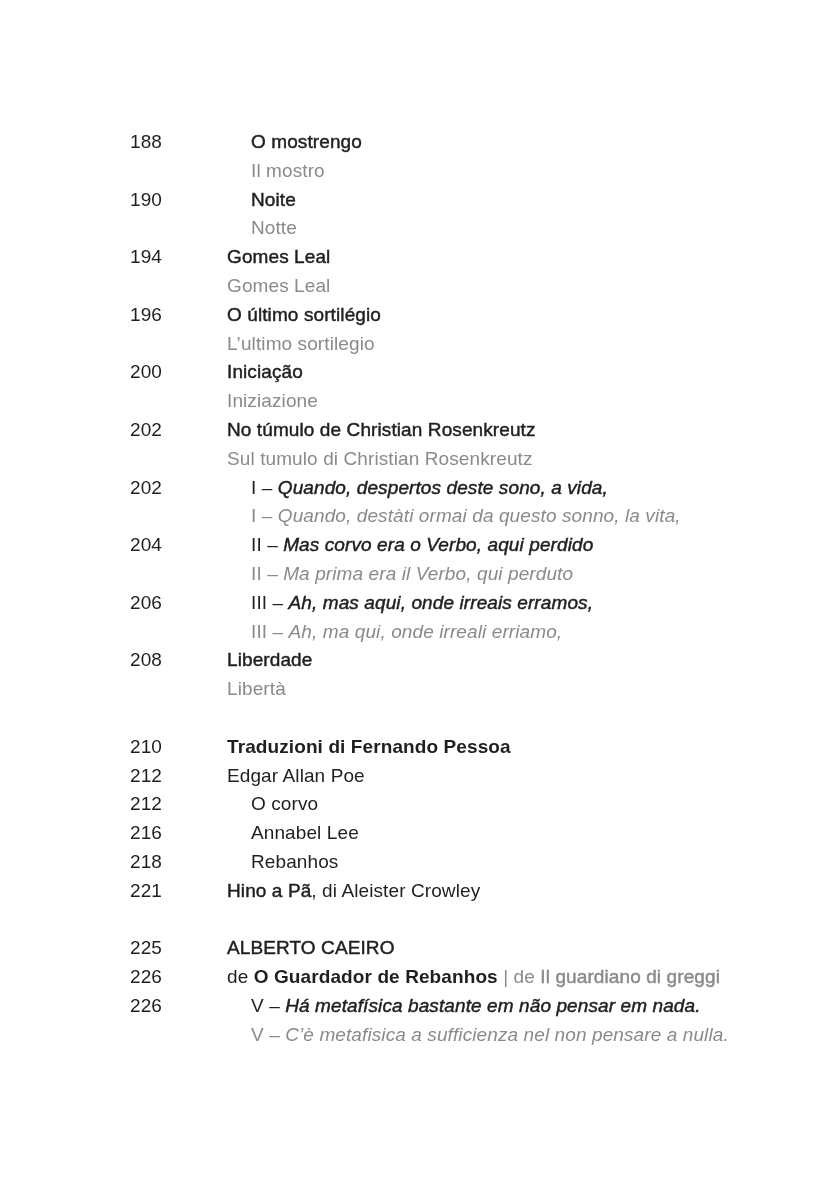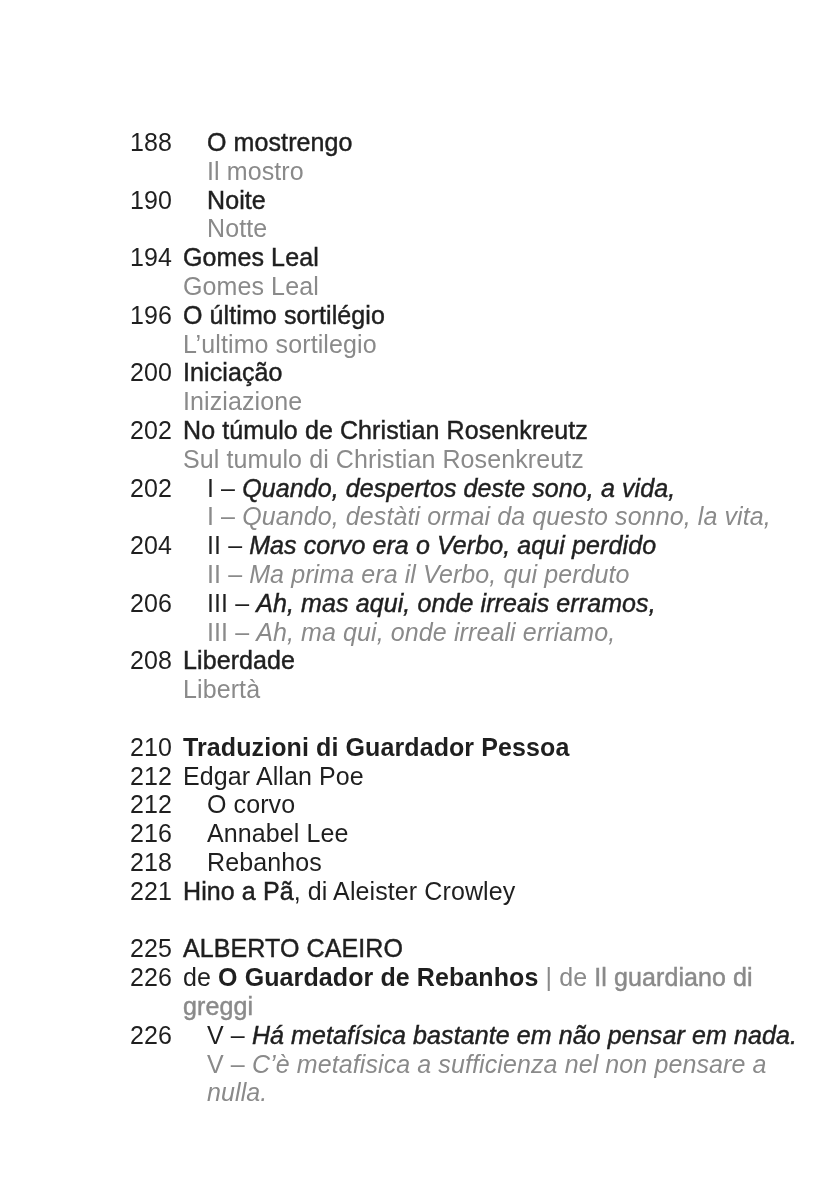--- a/index.html
+++ b/index.html
@@ -17,31 +17,32 @@
   }
   .toc {
     position: absolute;
     top: 128px;
     left: 130px;
     right: 20px;
   }
   .row {
     display: flex;
     align-items: baseline;
-    font-size: 25px;
+    font-size: 19px;
     line-height: 28.8px;
     letter-spacing: 0.1px;
   }
   .num {
     width: 53px;
     flex: 0 0 53px;
   }
   .title {
     flex: 1 1 auto;
     white-space: nowrap;
+    margin-left: 44px;
   }
   .title.lvl2 {
     padding-left: 24px;
   }
   .part {
     white-space: pre-wrap;
   }
   .muted {
     color: var(--muted, #8a8a8a);
   }
@@ -160,21 +161,21 @@
         </div>
         <div class="row">
           <span class="num"></span>
           <span class="title muted"><span class="part">Libertà</span></span>
         </div>
       </div>
       <div class="gap"></div>
       <div>
         <div class="row">
           <span class="num">210</span>
-          <span class="title"><span class="part w-bold">Traduzioni di Guardador Pessoa</span></span>
+          <span class="title"><span class="part w-bold">Traduzioni di Fernando Pessoa</span></span>
         </div>
       </div>
       <div>
         <div class="row">
           <span class="num">212</span>
           <span class="title"><span class="part">Edgar Allan Poe</span></span>
         </div>
       </div>
       <div>
         <div class="row">

